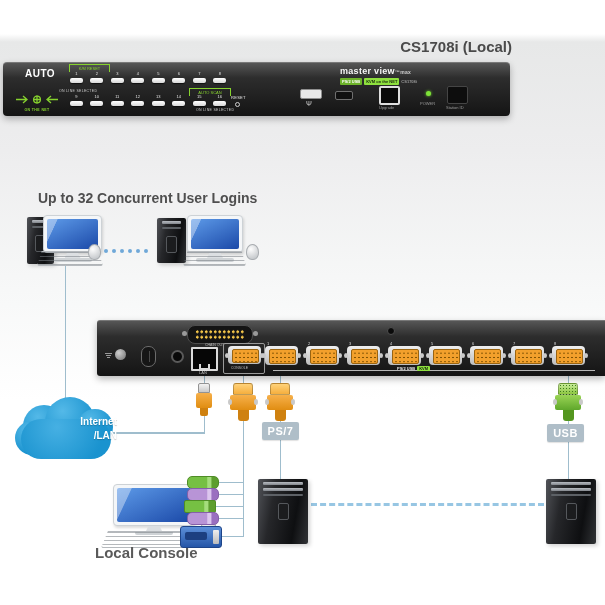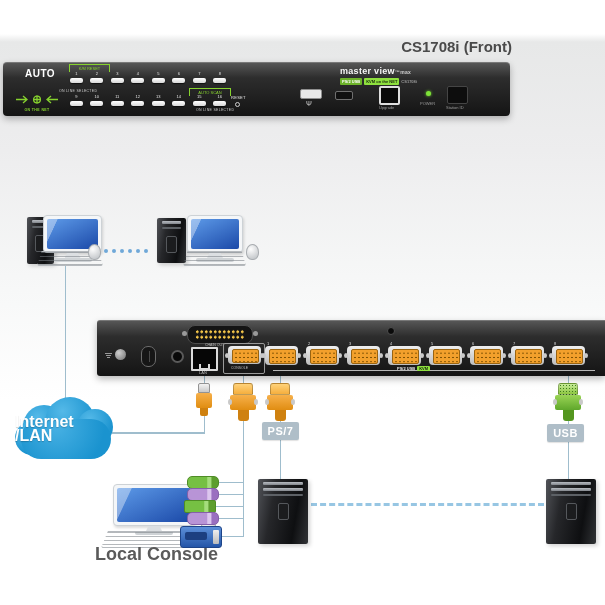--- a/index.html
+++ b/index.html
@@ -89,21 +89,21 @@
   .monitor .base{width:38px;height:4px;background:#cfd3d6;border-radius:2px;margin:0 auto;}
   .keyboard{position:absolute;background:linear-gradient(#eceef0,#c6cace);border:1px solid #b5b9bd;border-radius:2px;
     clip-path:polygon(7% 0,93% 0,100% 100%,0 100%);
     background-image:repeating-linear-gradient(180deg,rgba(120,126,132,.55) 0 1px,transparent 1px 4px);}
   .mouse{position:absolute;background:radial-gradient(circle at 35% 30%,#fdfdfd,#b9bdc1);border:1px solid #a8acb0;border-radius:50% 50% 45% 45%;}
 
   
   .cloud{position:absolute;}
   .cloud .puff{position:absolute;border-radius:50%;background:radial-gradient(circle at 35% 28%,#54b9e8,#1a93cf 70%);}
   .cloud .body{position:absolute;border-radius:20px;background:radial-gradient(circle at 40% 20%,#46b0e3,#1a93cf 75%);}
-  .cloud .txt{position:absolute;width:100%;text-align:left;color:#fff;font-weight:bold;font-size:16px;line-height:14px;text-shadow:0 1px 1px rgba(0,0,0,.2);}
+  .cloud .txt{position:absolute;width:100%;text-align:right;color:#fff;font-weight:bold;font-size:10px;line-height:14px;text-shadow:0 1px 1px rgba(0,0,0,.2);}
 
   
   .chip-label{position:absolute;background:#afbec8;color:#fff;font-weight:bold;font-size:11px;text-align:center;line-height:18px;height:18px;border-radius:2px;letter-spacing:.5px;box-shadow:0 1px 1px rgba(0,0,0,.12);}
   .cable-vga{position:absolute;width:26px;}
   .cable-vga .cap{width:18px;height:10px;margin:0 auto;border-radius:3px 3px 1px 1px;border:1px solid rgba(0,0,0,.25);}
   .cable-vga .bodyc{width:26px;height:15px;border-radius:2px;position:relative;}
   .cable-vga .bodyc::before,.cable-vga .bodyc::after{content:"";position:absolute;top:4px;width:4px;height:6px;border-radius:50%;background:#c9c9c9;}
   .cable-vga .bodyc::before{left:-2px;}.cable-vga .bodyc::after{right:-2px;}
   .cable-vga .boot{width:11px;height:11px;margin:0 auto;border-radius:0 0 3px 3px;}
   .orange .cap{background:linear-gradient(#ffd27a,#f5ae3d);}
@@ -140,21 +140,21 @@
   <div class="line" style="left:242.5px;top:420px;width:1.5px;height:117px;"></div>
   <div class="line" style="left:221px;top:535.5px;width:23px;height:1.5px;"></div>
   <div class="line" style="left:216px;top:481.5px;width:27px;height:1.5px;"></div>
   <div class="line" style="left:216px;top:493.5px;width:27px;height:1.5px;"></div>
   <div class="line" style="left:213px;top:505.5px;width:30px;height:1.5px;"></div>
   <div class="line" style="left:216px;top:517.5px;width:27px;height:1.5px;"></div>
   <div class="line" style="left:279.5px;top:420px;width:1.5px;height:63px;"></div>
   <div class="line" style="left:567.5px;top:417px;width:1.5px;height:66px;"></div>
   <div class="dashed" style="left:311px;top:503px;width:233px;"></div>
 
-  <div class="caption title" style="left:398px;top:38px;width:114px;text-align:right;">CS1708i (Front)</div>
+  <div class="caption title" style="left:398px;top:38px;width:114px;text-align:right;">CS1708i (Local)</div>
 
   <div class="panel front-panel" style="left:3px;top:62px;width:507px;height:53px;">
     <div class="aten-logo" style="left:22px;top:5px;">AUTO</div>
 
     <div class="glabel" style="left:66px;top:1px;width:39px;">K/M RESET</div>
     <div class="btn-row" id="front-btn-row1" style="left:63px;top:8px;">
         <div class="fbtn-col">
           <span class="fbtn-num">1</span>
           <div class="fbtn-bar"></div>
         </div>
@@ -252,20 +252,21 @@
     <div class="usb-glyph" style="left:303px;top:37px;">Ψ</div>
     <div class="fw-port" style="left:332px;top:28px;"></div>
     <div class="upgrade-port" style="left:376px;top:23px;"></div>
     <div class="flabel" style="left:376px;top:42px;">Upgrade</div>
     <div class="led" style="left:423px;top:28px;"></div>
     <div class="flabel" style="left:417px;top:38px;">POWER</div>
     <div class="station-id" style="left:444px;top:23px;"></div>
     <div class="flabel" style="left:443px;top:42px;">Station ID</div>
   </div>
 
+  <div class="caption" style="left:38px;top:190px;font-size:14px;font-weight:600;color:#4f4f4f;">Up to 32 Concurrent User Logins</div>
 
   <div class="tower" style="left:27px;top:217px;width:27px;height:47px;">
     <div class="bay"></div>
       <div class="slot"></div>
       <div class="pwrbtn"></div>
   </div>
   <div class="monitor" style="left:43px;top:215px;width:59px;">
     <div class="frame" style="height:30px;">
         <div class="screen"></div>
       </div>
@@ -435,21 +436,21 @@
 
   <div class="monitor" style="left:113px;top:484px;width:82px;">
     <div class="frame" style="height:34px;">
         <div class="screen"></div>
       </div>
     <div class="neck"></div>
       <div class="base"></div>
   </div>
   <div class="keyboard" style="left:101px;top:531px;width:97px;height:15px;"></div>
   <div class="mouse" style="left:201px;top:517px;width:13px;height:17px;"></div>
-  <div class="caption" style="left:95px;top:544px;font-size:18px;font-weight:600;color:#5a5a5a;text-align:center;">Local Console</div>
+  <div class="caption" style="left:95px;top:544px;font-size:15px;font-weight:600;color:#5a5a5a;text-align:center;">Local Console</div>
 
   <div class="ps2 gr" style="left:187px;top:476px;"></div>
   <div class="ps2 pu" style="left:187px;top:488px;"></div>
   <div class="ps2 gr sq" style="left:184px;top:500px;"></div>
   <div class="ps2 pu" style="left:187px;top:512px;"></div>
   <div class="vga-blue" style="left:180px;top:526px;"></div>
 
   <div class="tower" style="left:258px;top:479px;width:50px;height:65px;">
     <div class="bay"></div>
       <div class="bay"></div>

